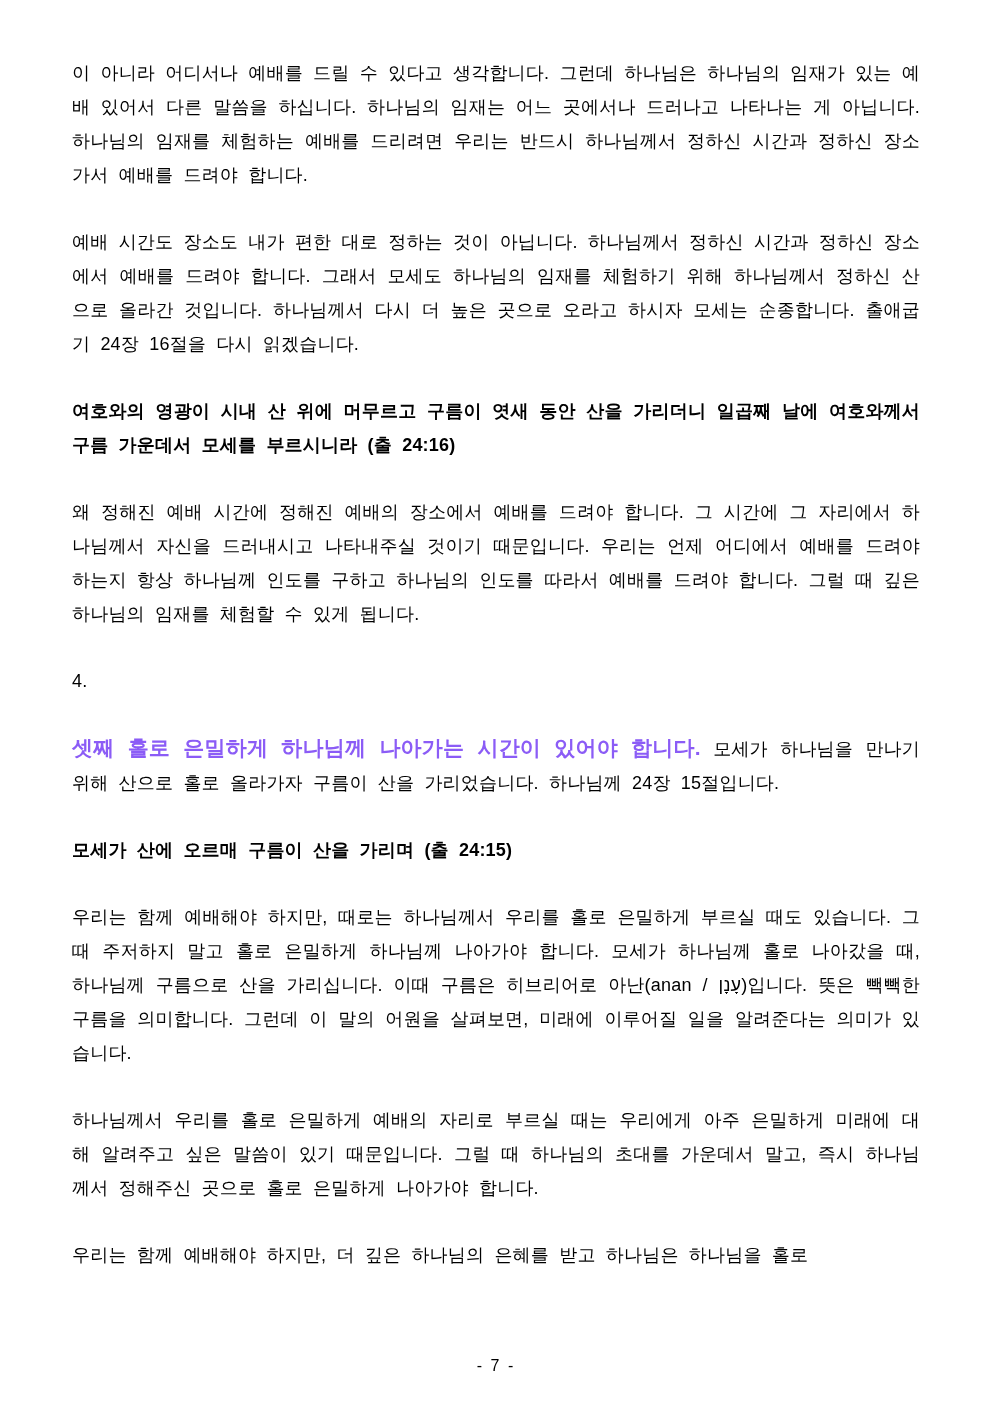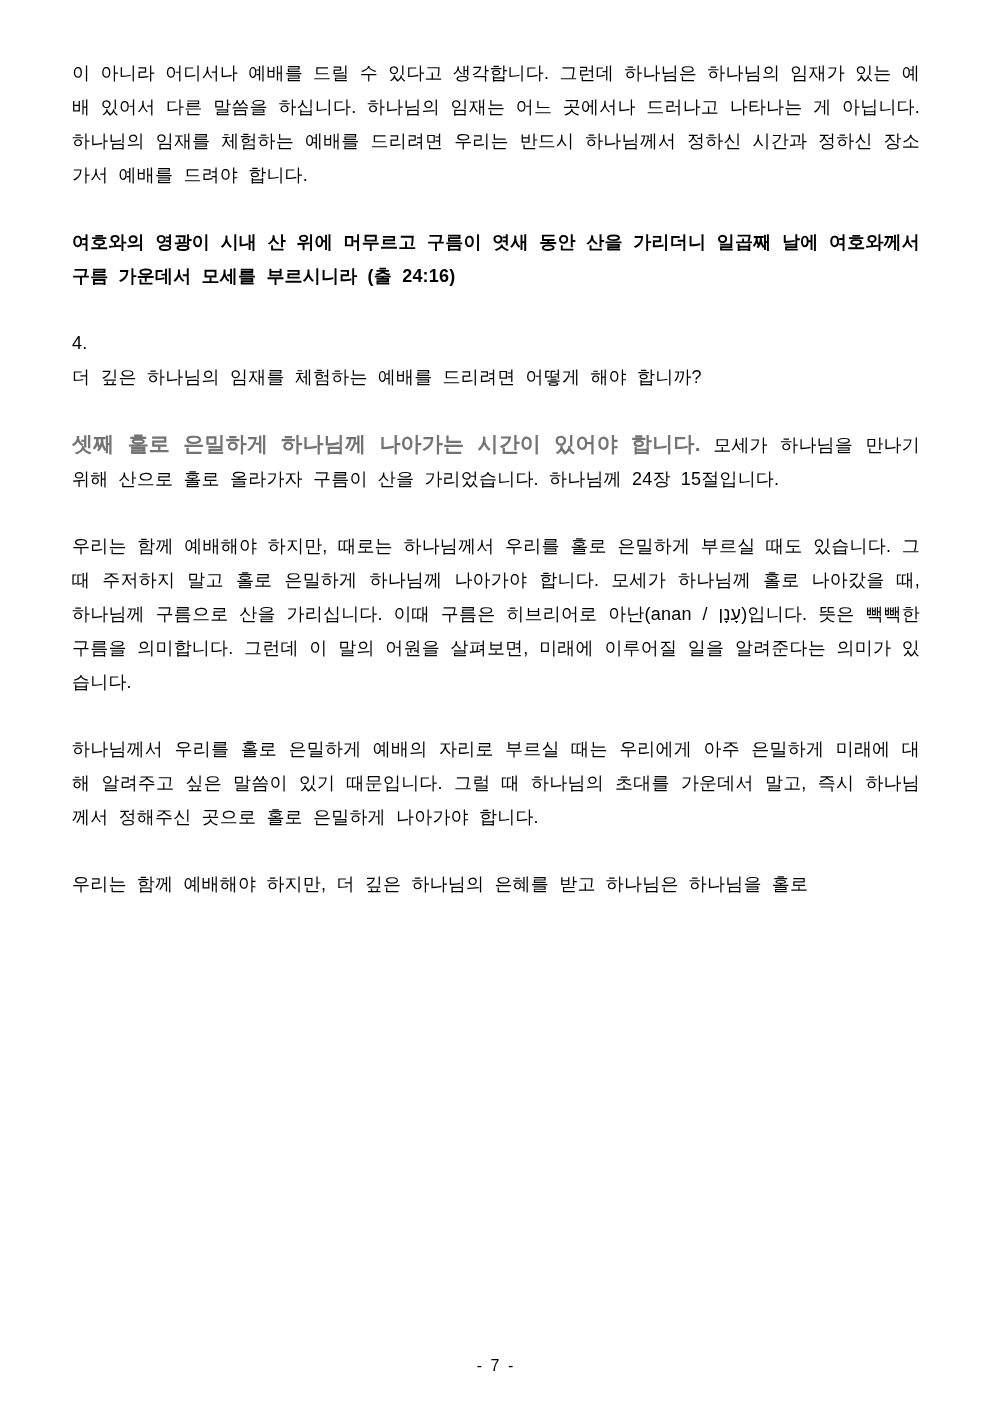--- a/index.html
+++ b/index.html
@@ -29,54 +29,56 @@
   }
   .bold {
     font-weight: bold;
   }
   .section-block .line {
     display: block;
   }
   .heading-accent {
     font-weight: bold;
     font-size: 21px;
-    color: #737373;
+    color: #8b5cf6;
   }
   .footer {
     position: absolute;
     left: 0;
     right: 0;
     bottom: 28px;
     text-align: center;
     font-size: 16px;
     letter-spacing: 2px;
     color: #000000;
   }
 </style>
 </head>
 <body>
 
 <div class="page">
 
   <p class="body-text">이 아니라 어디서나 예배를 드릴 수 있다고 생각합니다. 그런데 하나님은 하나님의 임재가 있는 예배 있어서 다른 말씀을 하십니다. 하나님의 임재는 어느 곳에서나 드러나고 나타나는 게 아닙니다. 하나님의 임재를 체험하는 예배를 드리려면 우리는 반드시 하나님께서 정하신 시간과 정하신 장소 가서 예배를 드려야 합니다.</p>
 
+  <p class="body-text">예배 시간도 장소도 내가 편한 대로 정하는 것이 아닙니다. 하나님께서 정하신 시간과 정하신 장소에서 예배를 드려야 합니다. 그래서 모세도 하나님의 임재를 체험하기 위해 하나님께서 정하신 산으로 올라간 것입니다. 하나님께서 다시 더 높은 곳으로 오라고 하시자 모세는 순종합니다. 출애굽기 24장 16절을 다시 읽겠습니다.</p>
 
   <p class="body-text bold">여호와의 영광이 시내 산 위에 머무르고 구름이 엿새 동안 산을 가리더니 일곱째 날에 여호와께서 구름 가운데서 모세를 부르시니라 (출 24:16)</p>
 
+  <p class="body-text">왜 정해진 예배 시간에 정해진 예배의 장소에서 예배를 드려야 합니다. 그 시간에 그 자리에서 하나님께서 자신을 드러내시고 나타내주실 것이기 때문입니다. 우리는 언제 어디에서 예배를 드려야 하는지 항상 하나님께 인도를 구하고 하나님의 인도를 따라서 예배를 드려야 합니다. 그럴 때 깊은 하나님의 임재를 체험할 수 있게 됩니다.</p>
 
   <p class="body-text section-block">
     <span class="line">4.</span>
-    <span class="line">더 깊은 하나님의 임재를 체험하는 예배를 드리려면 어떻게 해야 합니까?</span>
   </p>
 
   <p class="body-text">
     <span class="heading-accent">셋째 홀로 은밀하게 하나님께 나아가는 시간이 있어야 합니다.</span>
     <span>모세가 하나님을 만나기 위해 산으로 홀로 올라가자 구름이 산을 가리었습니다. 하나님께 24장 15절입니다.</span>
   </p>
 
+  <p class="body-text bold">모세가 산에 오르매 구름이 산을 가리며 (출 24:15)</p>
 
   <p class="body-text">우리는 함께 예배해야 하지만, 때로는 하나님께서 우리를 홀로 은밀하게 부르실 때도 있습니다. 그때 주저하지 말고 홀로 은밀하게 하나님께 나아가야 합니다. 모세가 하나님께 홀로 나아갔을 때, 하나님께 구름으로 산을 가리십니다. 이때 구름은 히브리어로 아난(anan / עָנָן)입니다. 뜻은 빽빽한 구름을 의미합니다. 그런데 이 말의 어원을 살펴보면, 미래에 이루어질 일을 알려준다는 의미가 있습니다.</p>
 
   <p class="body-text">하나님께서 우리를 홀로 은밀하게 예배의 자리로 부르실 때는 우리에게 아주 은밀하게 미래에 대해 알려주고 싶은 말씀이 있기 때문입니다. 그럴 때 하나님의 초대를 가운데서 말고, 즉시 하나님께서 정해주신 곳으로 홀로 은밀하게 나아가야 합니다.</p>
 
   <p class="body-text">우리는 함께 예배해야 하지만, 더 깊은 하나님의 은혜를 받고 하나님은 하나님을 홀로</p>
 
   <div class="footer">- 7 -</div>
 
 </div>

